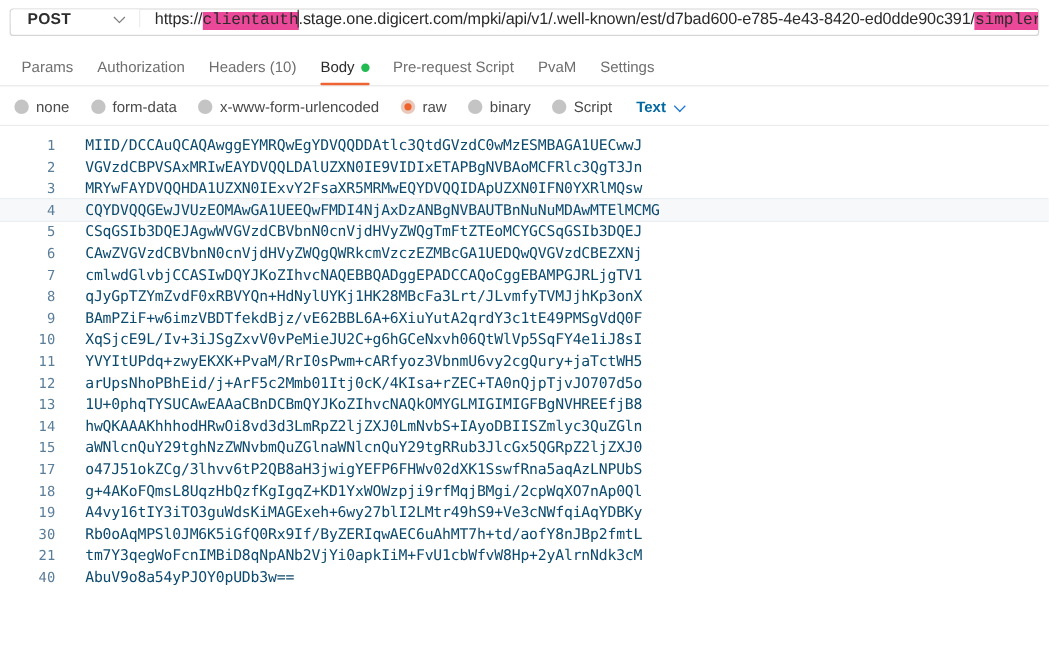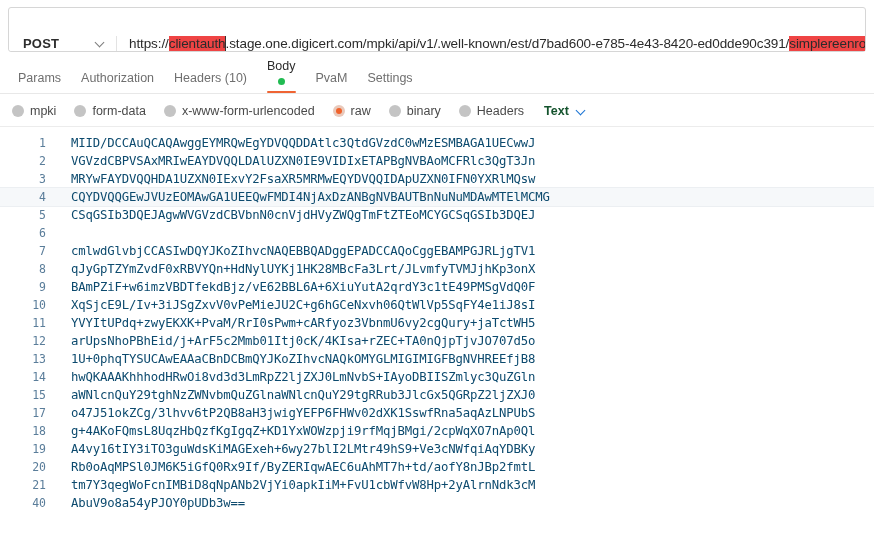--- a/index.html
+++ b/index.html
@@ -13,22 +13,22 @@
     height: 540px;
     overflow: hidden;
     font-family: "Liberation Sans", sans-serif;
     color: #2c2c2c;
     -webkit-font-smoothing: antialiased;
   }
 
   
   .url-row {
     display: flex;
-    align-items: flex-end;
-    height: 45px;
+    align-items: flex-start;
+    height: 23px;
     margin: 7px 8px 0 8px;
     border: 1px solid #d6d6d6;
     border-radius: 3px;
     background: #ffffff;
     box-sizing: border-box;
   }
   .method-select {
     width: 108px;
     flex: 0 0 108px;
     display: flex;
@@ -75,21 +75,22 @@
     cursor: text;
   }
   .url-text {
     font-family: "Liberation Sans", sans-serif;
     font-size: 13.5px;
     color: #2b2b2b;
     white-space: nowrap;
     letter-spacing: -0.1px;
   }
   .hl {
-    background: #ef4444;
+    background: #ec4899;
+    font-family: Liberation Mono, monospace;
   }
   .caret {
     display: inline-block;
     width: 1px;
     height: 15px;
     background: #333;
     vertical-align: -3px;
     margin: 0 -0.5px;
   }
 
@@ -108,21 +109,20 @@
     color: #6f6f6f;
     padding: 0 10px 8px 10px;
     cursor: pointer;
     white-space: nowrap;
     display: flex;
     align-items: center;
     gap: 5px;
   }
   .tab.active {
     color: #2b2b2b;
-    flex-direction: column;
   }
   .tab.active::after {
     content: "";
     position: absolute;
     left: 10px;
     right: 10px;
     bottom: 0;
     height: 2px;
     background: #ef6433;
     border-radius: 1px;
@@ -177,21 +177,21 @@
   }
   .format-select {
     display: flex;
     align-items: center;
     gap: 7px;
     cursor: pointer;
     margin-left: 2px;
   }
   .format-label {
     font-size: 12.5px;
-    color: #14532d;
+    color: #0369a1;
     font-weight: bold;
   }
   .chev-blue {
     width: 11px;
     height: 11px;
     position: relative;
     display: inline-block;
   }
   .chev-blue::after {
     content: "";
@@ -264,75 +264,78 @@
       <span>Authorization</span>
     </div>
     <div class="tab">
       <span>Headers (10)</span>
     </div>
     <div class="tab active">
       <span>Body</span>
       <span class="dot-green"></span>
     </div>
     <div class="tab">
+      <span>Pre-request Script</span>
+    </div>
+    <div class="tab">
       <span>PvaM</span>
     </div>
     <div class="tab">
       <span>Settings</span>
     </div>
   </div>
 
 <div class="radio-row">
   <div id="radio-group" style="display:flex;align-items:center;">
       <div class="radio-opt">
         <span class="radio-mark"></span>
-        <span>mpki</span>
+        <span>none</span>
       </div>
       <div class="radio-opt">
         <span class="radio-mark"></span>
         <span>form-data</span>
       </div>
       <div class="radio-opt">
         <span class="radio-mark"></span>
         <span>x-www-form-urlencoded</span>
       </div>
       <div class="radio-opt selected">
         <span class="radio-mark"></span>
         <span>raw</span>
       </div>
       <div class="radio-opt">
         <span class="radio-mark"></span>
         <span>binary</span>
       </div>
       <div class="radio-opt">
         <span class="radio-mark"></span>
-        <span>Headers</span>
+        <span>Script</span>
       </div>
     </div>
   <div class="format-select">
     <span class="format-label">Text</span>
     <span class="chev-blue"></span>
   </div>
 </div>
 
 <div class="editor" id="editor">
     <div class="code-line"><span class="lineno">1</span><span class="linetext">MIID/DCCAuQCAQAwggEYMRQwEgYDVQQDDAtlc3QtdGVzdC0wMzESMBAGA1UECwwJ</span></div>
     <div class="code-line"><span class="lineno">2</span><span class="linetext">VGVzdCBPVSAxMRIwEAYDVQQLDAlUZXN0IE9VIDIxETAPBgNVBAoMCFRlc3QgT3Jn</span></div>
     <div class="code-line"><span class="lineno">3</span><span class="linetext">MRYwFAYDVQQHDA1UZXN0IExvY2FsaXR5MRMwEQYDVQQIDApUZXN0IFN0YXRlMQsw</span></div>
     <div class="code-line current"><span class="lineno">4</span><span class="linetext">CQYDVQQGEwJVUzEOMAwGA1UEEQwFMDI4NjAxDzANBgNVBAUTBnNuNuMDAwMTElMCMG</span></div>
     <div class="code-line"><span class="lineno">5</span><span class="linetext">CSqGSIb3DQEJAgwWVGVzdCBVbnN0cnVjdHVyZWQgTmFtZTEoMCYGCSqGSIb3DQEJ</span></div>
-    <div class="code-line"><span class="lineno">6</span></div>
+    <div class="code-line"><span class="lineno">6</span><span class="linetext">CAwZVGVzdCBVbnN0cnVjdHVyZWQgQWRkcmVzczEZMBcGA1UEDQwQVGVzdCBEZXNj</span></div>
     <div class="code-line"><span class="lineno">7</span><span class="linetext">cmlwdGlvbjCCASIwDQYJKoZIhvcNAQEBBQADggEPADCCAQoCggEBAMPGJRLjgTV1</span></div>
     <div class="code-line"><span class="lineno">8</span><span class="linetext">qJyGpTZYmZvdF0xRBVYQn+HdNylUYKj1HK28MBcFa3Lrt/JLvmfyTVMJjhKp3onX</span></div>
     <div class="code-line"><span class="lineno">9</span><span class="linetext">BAmPZiF+w6imzVBDTfekdBjz/vE62BBL6A+6XiuYutA2qrdY3c1tE49PMSgVdQ0F</span></div>
     <div class="code-line"><span class="lineno">10</span><span class="linetext">XqSjcE9L/Iv+3iJSgZxvV0vPeMieJU2C+g6hGCeNxvh06QtWlVp5SqFY4e1iJ8sI</span></div>
     <div class="code-line"><span class="lineno">11</span><span class="linetext">YVYItUPdq+zwyEKXK+PvaM/RrI0sPwm+cARfyoz3VbnmU6vy2cgQury+jaTctWH5</span></div>
     <div class="code-line"><span class="lineno">12</span><span class="linetext">arUpsNhoPBhEid/j+ArF5c2Mmb01Itj0cK/4KIsa+rZEC+TA0nQjpTjvJO707d5o</span></div>
     <div class="code-line"><span class="lineno">13</span><span class="linetext">1U+0phqTYSUCAwEAAaCBnDCBmQYJKoZIhvcNAQkOMYGLMIGIMIGFBgNVHREEfjB8</span></div>
     <div class="code-line"><span class="lineno">14</span><span class="linetext">hwQKAAAKhhhodHRwOi8vd3d3LmRpZ2ljZXJ0LmNvbS+IAyoDBIISZmlyc3QuZGln</span></div>
     <div class="code-line"><span class="lineno">15</span><span class="linetext">aWNlcnQuY29tghNzZWNvbmQuZGlnaWNlcnQuY29tgRRub3JlcGx5QGRpZ2ljZXJ0</span></div>
     <div class="code-line"><span class="lineno">17</span><span class="linetext">o47J51okZCg/3lhvv6tP2QB8aH3jwigYEFP6FHWv02dXK1SswfRna5aqAzLNPUbS</span></div>
     <div class="code-line"><span class="lineno">18</span><span class="linetext">g+4AKoFQmsL8UqzHbQzfKgIgqZ+KD1YxWOWzpji9rfMqjBMgi/2cpWqXO7nAp0Ql</span></div>
     <div class="code-line"><span class="lineno">19</span><span class="linetext">A4vy16tIY3iTO3guWdsKiMAGExeh+6wy27blI2LMtr49hS9+Ve3cNWfqiAqYDBKy</span></div>
-    <div class="code-line"><span class="lineno">20</span><span class="linetext">Rb0oAqMPSl0JM6K5iGfQ0Rx9If/ByZERIqwAEC6uAhMT7h+td/aofY8nJBp2fmtL</span></div>
+    <div class="code-line"><span class="lineno">30</span><span class="linetext">Rb0oAqMPSl0JM6K5iGfQ0Rx9If/ByZERIqwAEC6uAhMT7h+td/aofY8nJBp2fmtL</span></div>
     <div class="code-line"><span class="lineno">21</span><span class="linetext">tm7Y3qegWoFcnIMBiD8qNpANb2VjYi0apkIiM+FvU1cbWfvW8Hp+2yAlrnNdk3cM</span></div>
     <div class="code-line"><span class="lineno">40</span><span class="linetext">AbuV9o8a54yPJOY0pUDb3w==</span></div>
   </div>
 
 </body></html>

